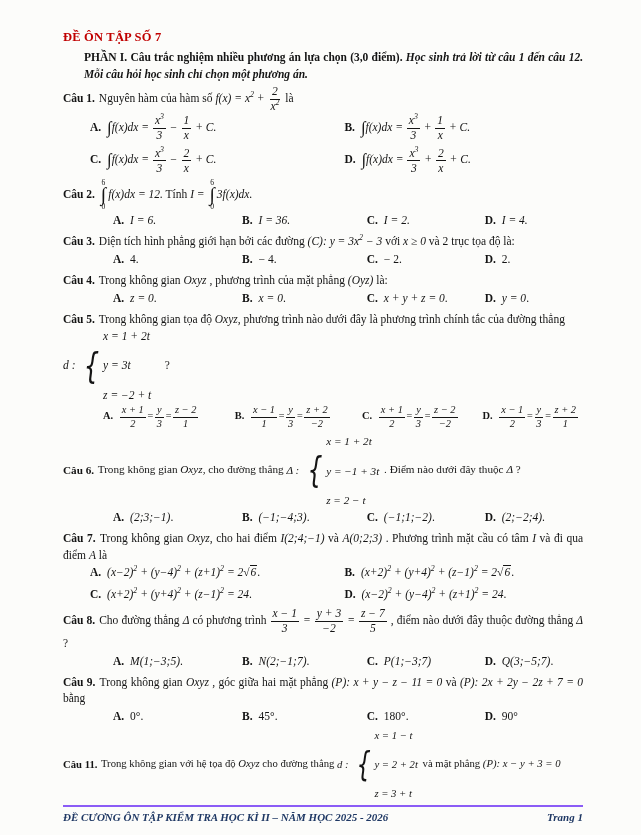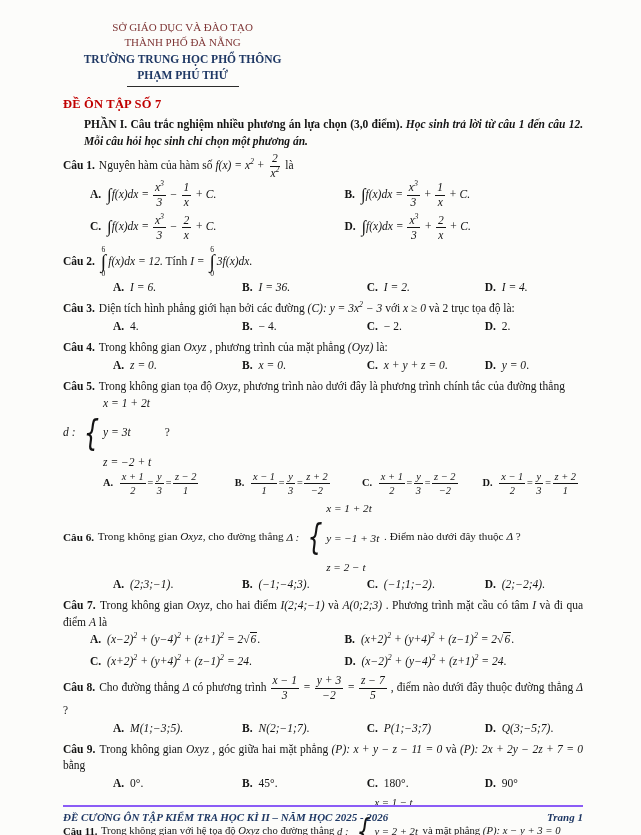--- a/index.html
+++ b/index.html
@@ -51,27 +51,20 @@
   .footer { position:absolute; left:63px; right:58px; bottom:9px; border-top:2px solid #8b5cf6;
     padding-top:3px; display:flex; justify-content:space-between; color:var(--navy);
     font-weight:700; font-style:italic; font-size:11px; }
 </style>
 </head>
 <body>
 
 <div class="page">
 
   <div class="header">
-    <div class="h-left">
-      <div class="maroon">SỞ GIÁO DỤC VÀ ĐÀO TẠO</div>
-      <div class="maroon">THÀNH PHỐ ĐÀ NẴNG</div>
-      <div class="navy">TRƯỜNG TRUNG HỌC PHỔ THÔNG</div>
-      <div class="navy">PHẠM PHÚ THỨ</div>
-      <div class="rule short"></div>
-    </div>
   </div>
 
   <div class="exam-title">ĐỀ ÔN TẬP SỐ 7</div>
 
   <div class="part-heading">
     <span class="b">PHẦN I. Câu trắc nghiệm nhiều phương án lựa chọn (3,0 điểm).</span>
     <span class="b i">Học sinh trả lời từ câu 1 đến câu 12. Mỗi câu hỏi học sinh chỉ chọn một phương án.</span>
   </div>
 
   <div class="questions">

